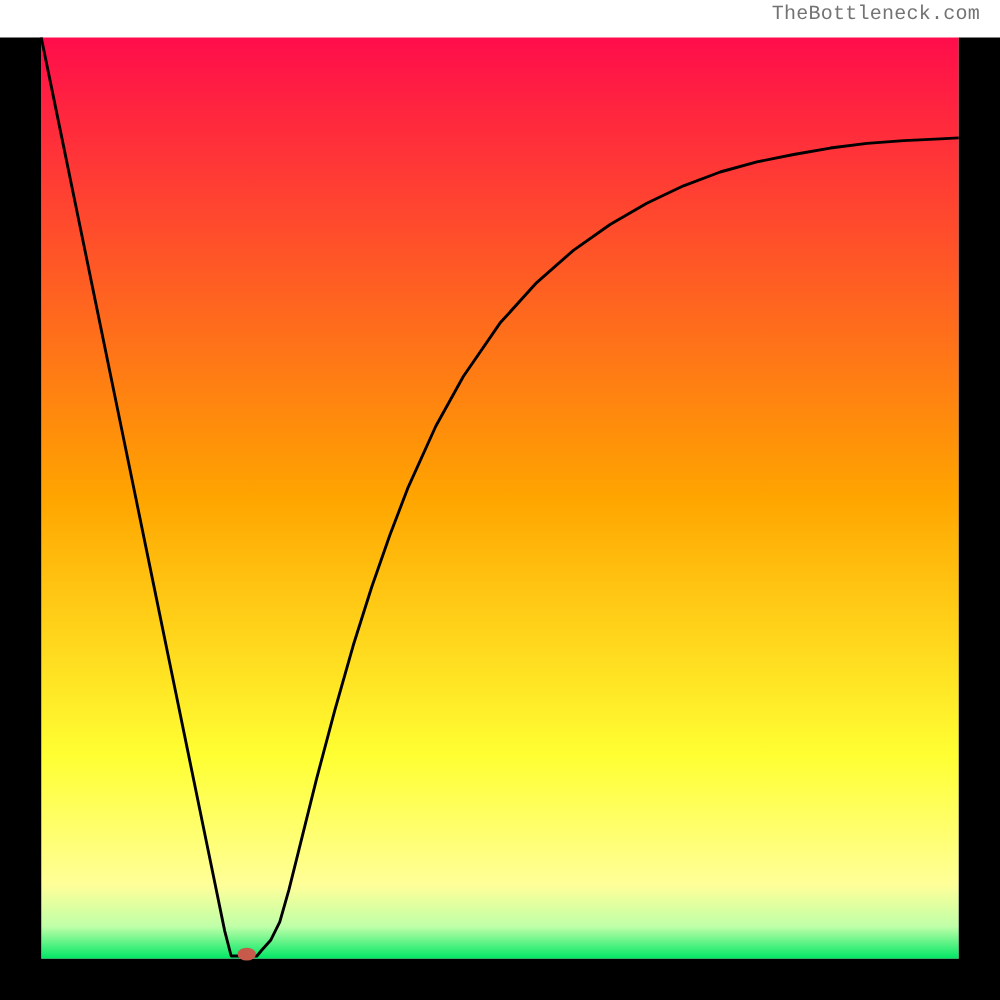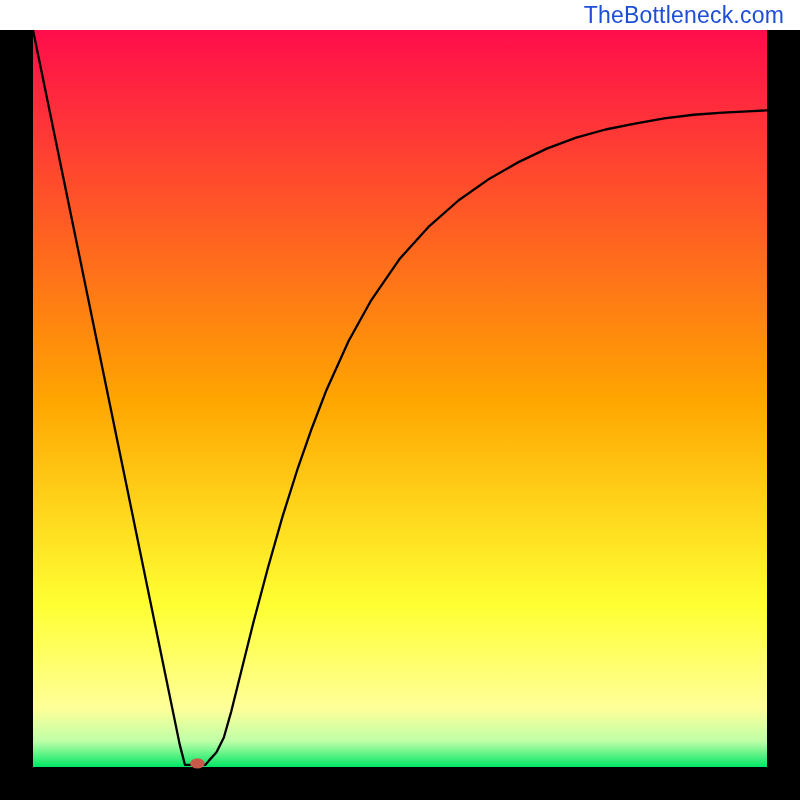--- a/index.html
+++ b/index.html
@@ -12,23 +12,23 @@
   }
   .wrapper {
     position: relative;
     width: 800px;
     height: 800px;
   }
   .attribution {
     position: absolute;
     top: 2px;
     right: 16px;
-    font-family: Liberation Sans, sans-serif;
-    font-size: 23px;
-    color: #1d4ed8;
+    font-family: Liberation Mono, monospace;
+    font-size: 16px;
+    color: #737373;
     letter-spacing: 0.2px;
   }
   svg {
     display: block;
   }
 </style>
 </head>
 <body>
 
 <div class="wrapper">

